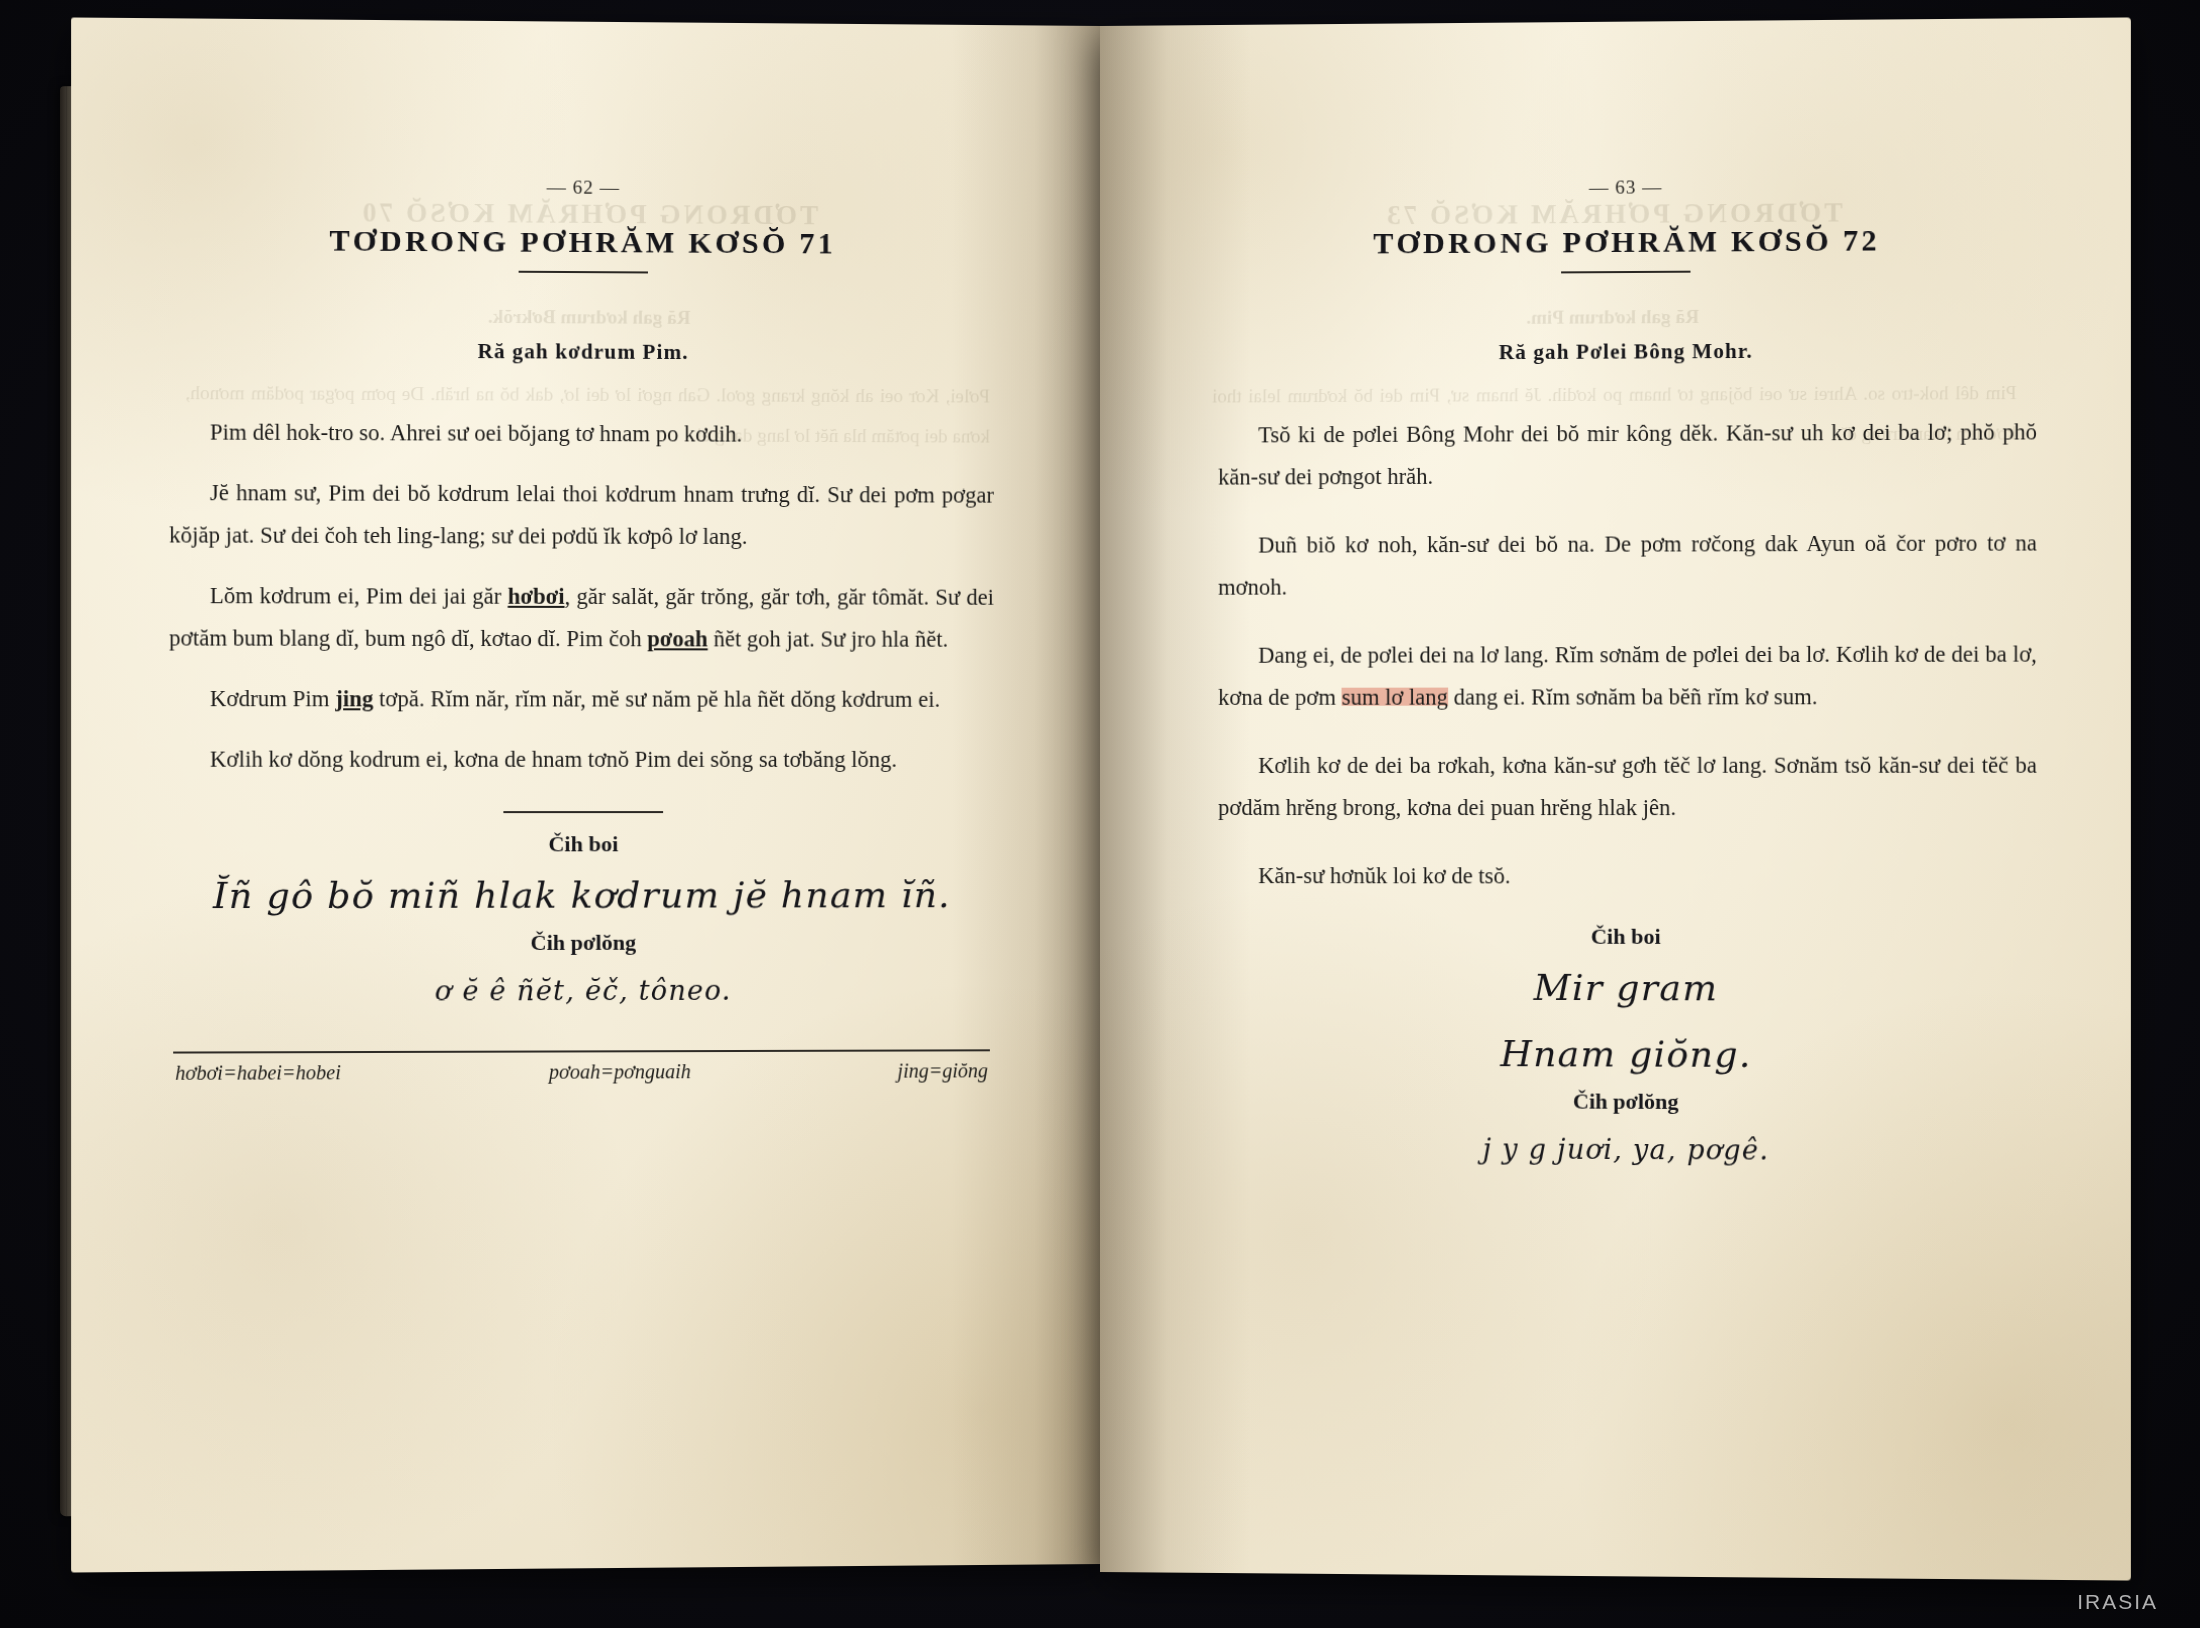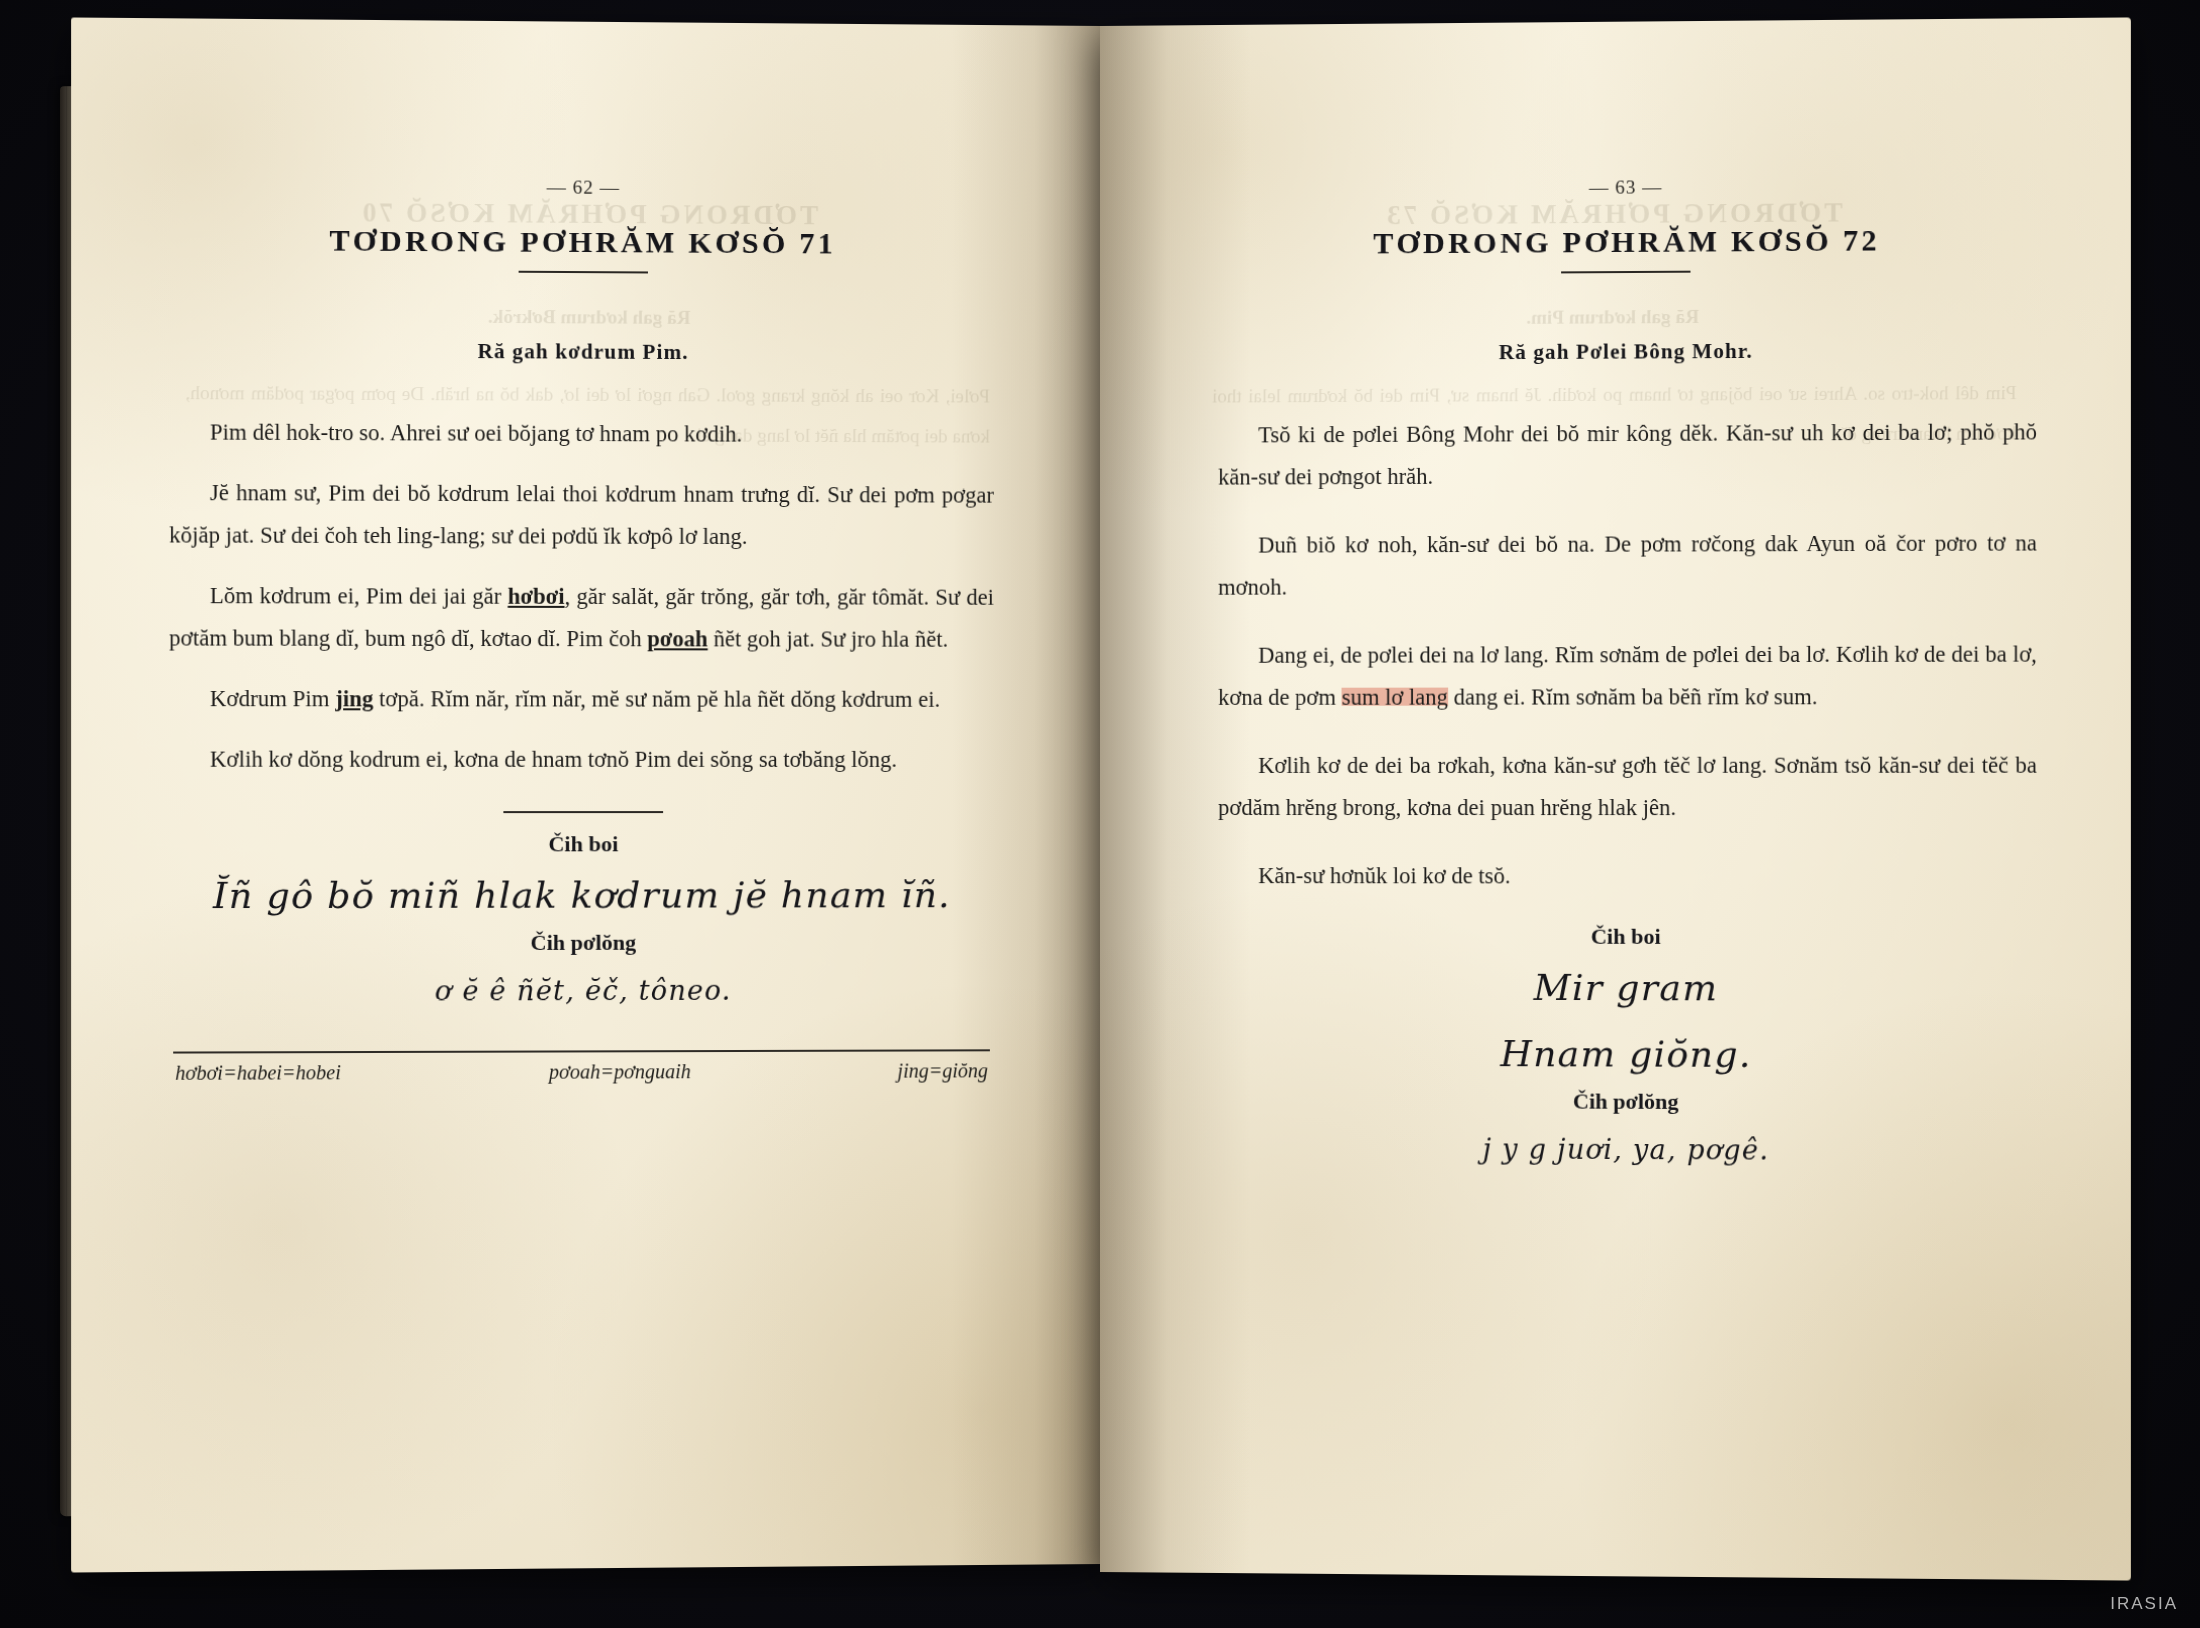--- a/index.html
+++ b/index.html
@@ -228,24 +228,24 @@
     justify-content: space-between;
     font-size: 20px;
     font-style: italic;
     color: #1f1e1b;
     margin-top: 8px;
     padding: 0 6px;
   }
 
   .watermark {
     position: absolute;
-    right: 22px;
+    right: 42px;
     bottom: 14px;
     color: #cfcfcf;
-    font-size: 17px;
+    font-size: 21px;
     letter-spacing: 2px;
     font-family: "Liberation Sans", sans-serif;
     z-index: 9;
     opacity: .85;
   }
 </style>
 </head>
 <body>
 
 <div id="scene">

